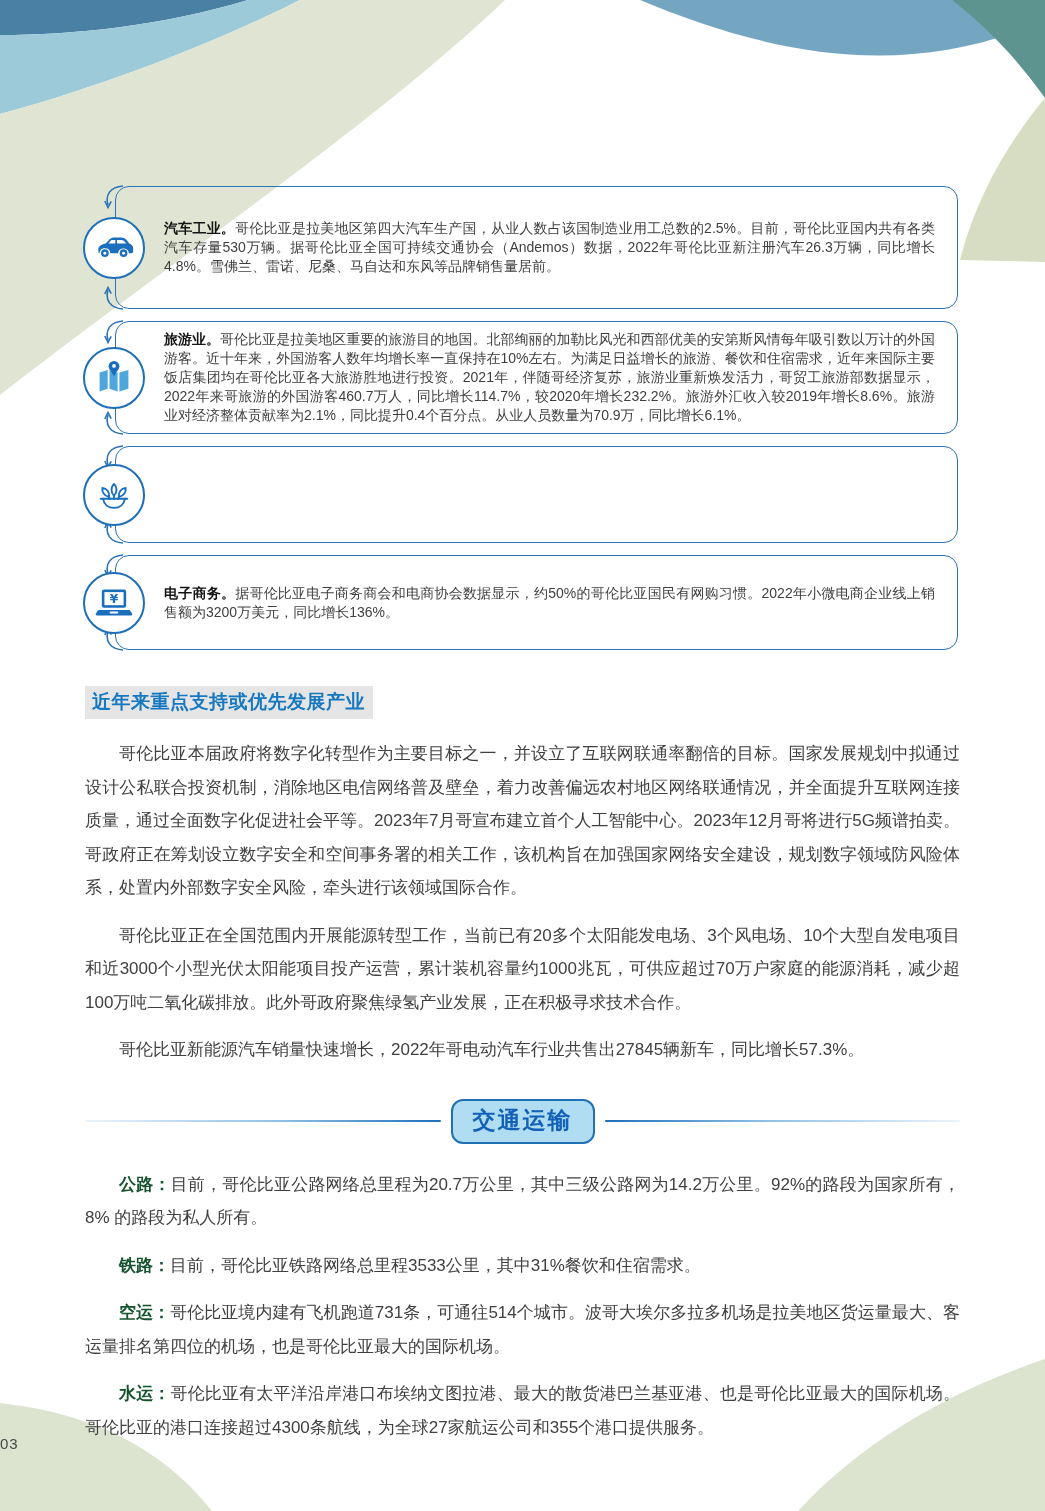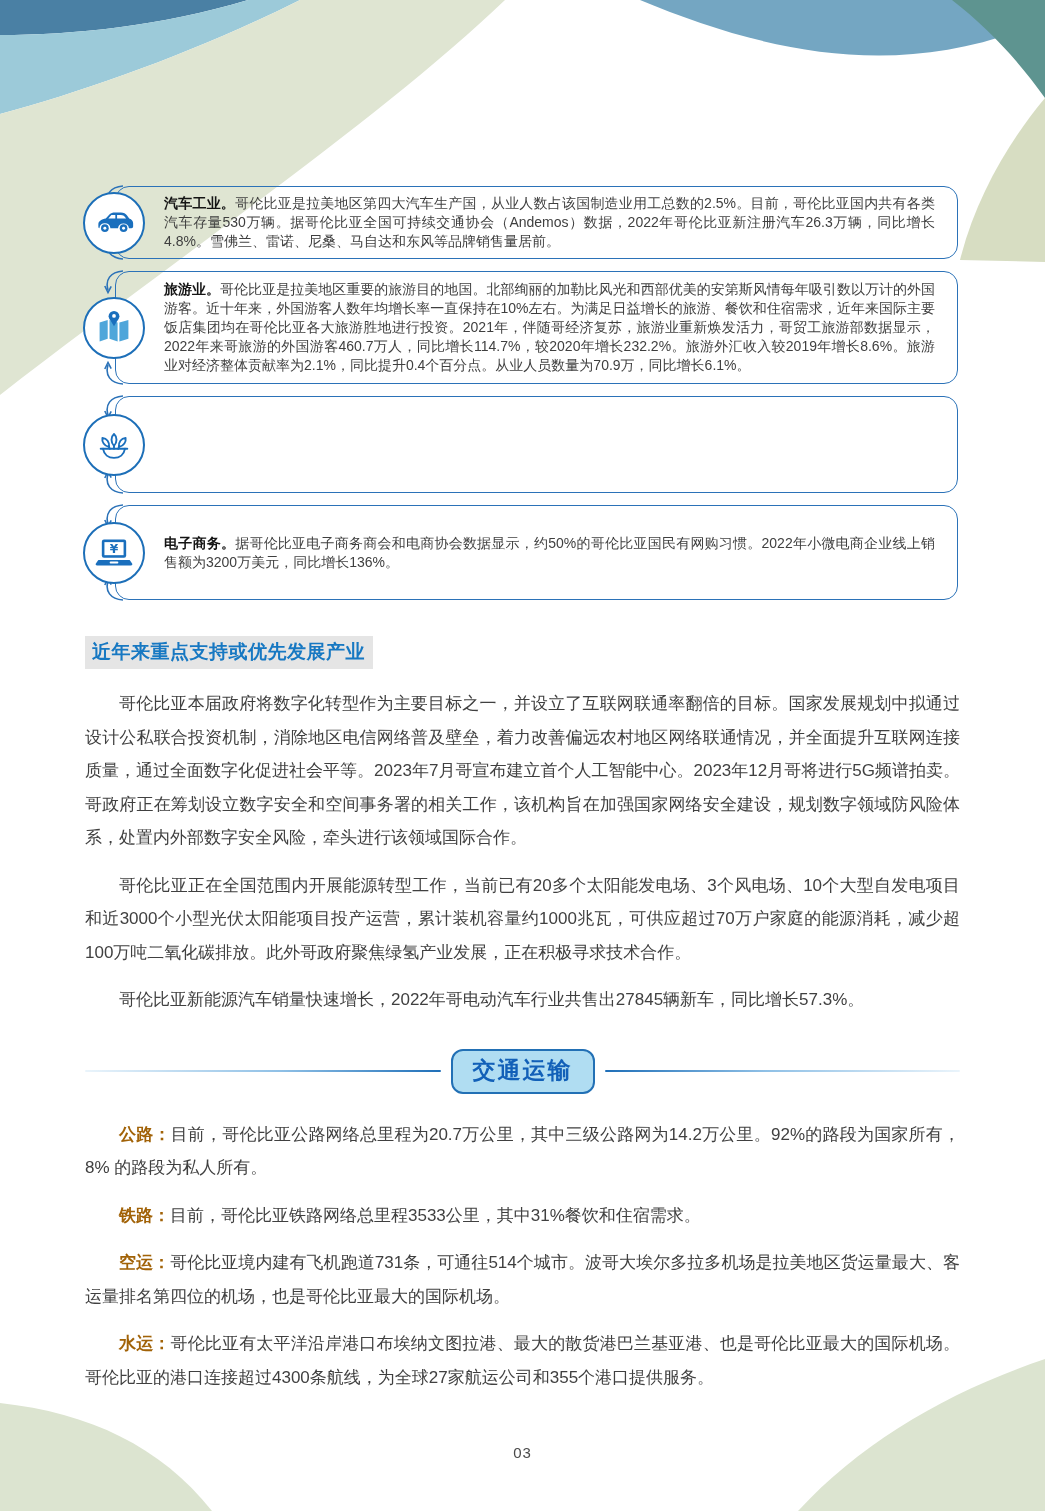--- a/index.html
+++ b/index.html
@@ -13,21 +13,21 @@
   .content{position:absolute;top:186px;left:85px;right:85px;z-index:2;}
 
   
   .boxes{margin-left:30px;margin-right:2px;}
   .ibox{
     position:relative;border:1.6px solid #2b72b8;border-radius:14px;
     background:transparent;box-sizing:border-box;
     display:flex;align-items:center;
     padding:8px 22px 8px 48px;margin-bottom:12px;
   }
-  .ibox.b1{height:73px;}
+  .ibox.b1{height:123px;}
   .ibox.b2{height:113px;}
   .ibox.b3{height:97px;}
   .ibox.b4{height:95px;}
   .ibox-text{margin:0;font-size:14px;line-height:19px;color:#3f3f3f;text-align:justify;}
   .ibox-text b{color:#141414;}
   .icircle{
     position:absolute;left:-33px;top:50%;transform:translateY(-50%);
     width:62px;height:62px;border-radius:50%;border:2px solid #1d6fb8;background:#fff;
     display:flex;align-items:center;justify-content:center;box-sizing:border-box;
   }
@@ -40,36 +40,36 @@
   .ph-badge{
     background:#e5e5e5;color:#1778c2;font-weight:bold;font-size:19px;
     padding:3px 8px 4px 7px;letter-spacing:0.5px;white-space:nowrap;
   }
   .ph-sub{margin-left:20px;font-weight:bold;font-size:17px;color:#333;}
   .body-para{
     margin:14px 0 0 0;font-size:17px;line-height:33.5px;color:#404040;
     text-align:justify;text-indent:2em;
   }
   .body-para.first{margin-top:18px;}
-  .body-para b{color:#a16207;margin-top:12px;}
+  .body-para b{color:#14532d;margin-top:12px;}
 
   
   .divider{margin-top:32px;display:flex;align-items:center;text-align:center;}
   .dline{flex:1;height:2.5px;border-radius:2px;}
   .dline.l{background:linear-gradient(90deg,#eaf4fb 0%,#8fc0e6 55%,#1f6fb8 100%);}
   .dline.r{background:linear-gradient(270deg,#eaf4fb 0%,#8fc0e6 55%,#1f6fb8 100%);}
   .tbadge{
     margin:0 10px;background:#b0ddf2;border:2.5px solid #2270b5;border-radius:12px;
     padding:4px 20px 6px 20px;color:#1260b8;font-size:23px;font-weight:bold;letter-spacing:2px;
     white-space:nowrap;
   }
   .transport .body-para.first{margin-top:24px;}
 
   .page-number{
-    position:absolute;bottom:50px;left:0;width:100%;text-align:center;
+    position:absolute;bottom:59px;left:0;width:100%;text-align:left;
     font-size:15px;color:#4a4a4a;letter-spacing:1px;z-index:2;
   }
 </style>
 </head>
 <body>
 
 <div class="page">
 
   <svg class="bg-top" width="1045" height="400" viewBox="0 0 1045 400">
     <path d="M640,0 L1045,0 L1045,20 C900,85 760,50 640,0 Z" fill="#74a6c2"></path>

